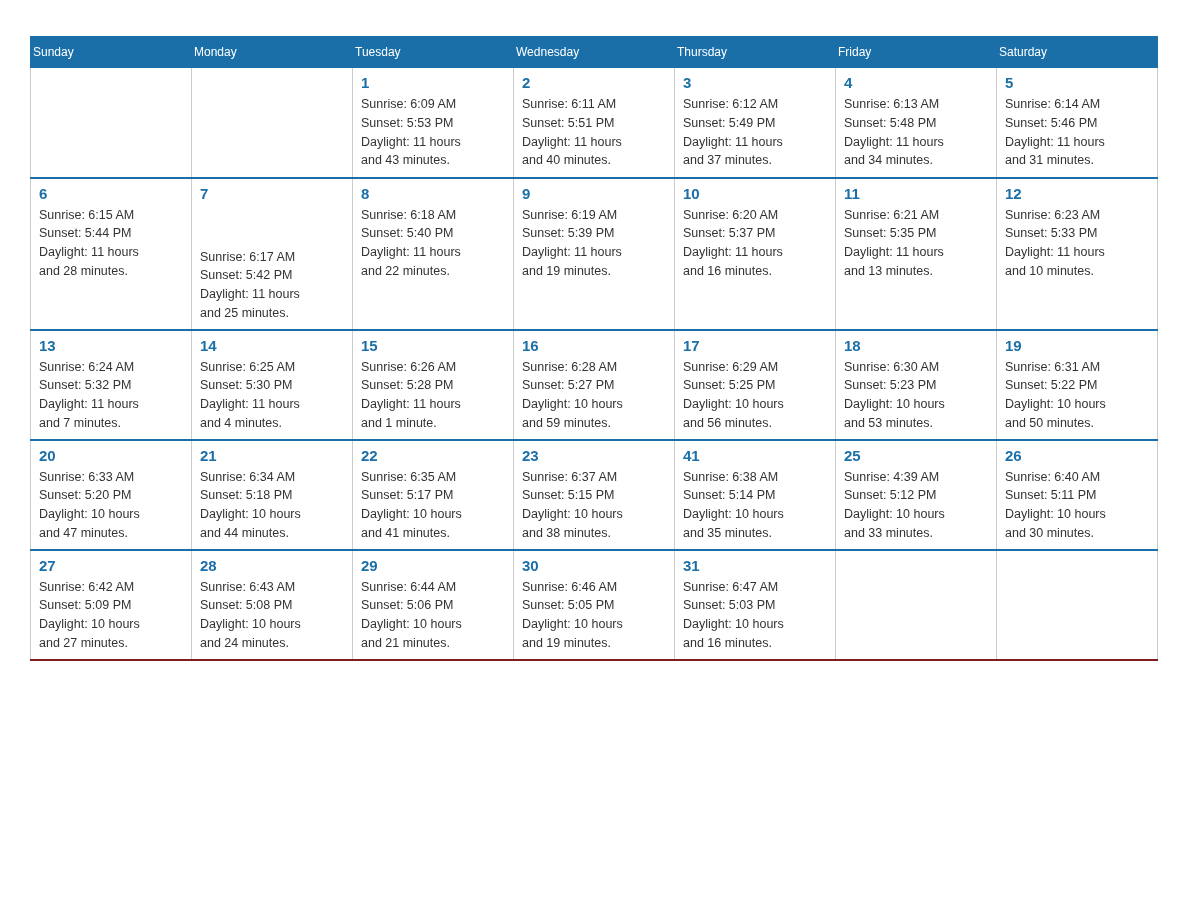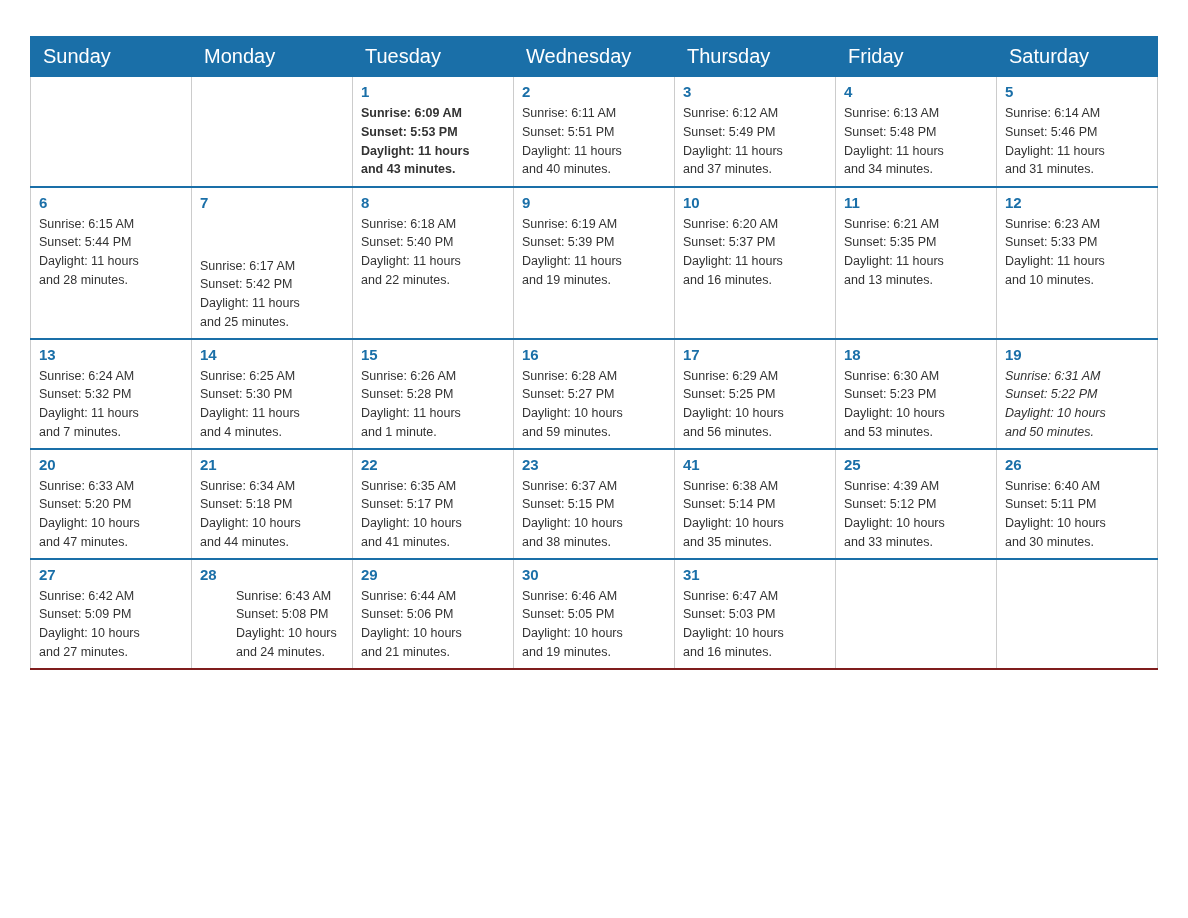--- a/index.html
+++ b/index.html
@@ -63,23 +63,23 @@
       margin-top: 4px;
     }
     .calendar {
       width: 100%;
       border-collapse: collapse;
       table-layout: fixed;
     }
     .calendar th {
       background-color: #1a6fa8;
       color: white;
-      padding: 8px 12px;
+      padding: 8px 2px;
       text-align: left;
-      font-size: 20px;
+      font-size: 12px;
       font-weight: normal;
       border: 1px solid #1a6fa8;
     }
     .calendar td {
       border: 1px solid #ccc;
       vertical-align: top;
       padding: 6px 8px;
       height: 110px;
       font-size: 13px;
       color: #333;
@@ -124,21 +124,21 @@
         <th>Friday</th>
         <th>Saturday</th>
       </tr>
   </thead>
   <tbody id="calendar-body">
   <tr>
         <td class="empty"></td>
         <td class="empty"></td>
         <td>
           <span class="day-number">1</span>
-          <div class="day-info" style="white-space: pre-line; font-weight: bold;">Sunrise: 6:09 AM
+          <div class="day-info" style="white-space: pre-line;">Sunrise: 6:09 AM
 Sunset: 5:53 PM
 Daylight: 11 hours
 and 43 minutes.</div>
         </td>
         <td>
           <span class="day-number">2</span>
           <div class="day-info" style="white-space: pre-line;">Sunrise: 6:11 AM
 Sunset: 5:51 PM
 Daylight: 11 hours
 and 40 minutes.</div>
@@ -254,21 +254,21 @@
         </td>
         <td>
           <span class="day-number">18</span>
           <div class="day-info" style="white-space: pre-line;">Sunrise: 6:30 AM
 Sunset: 5:23 PM
 Daylight: 10 hours
 and 53 minutes.</div>
         </td>
         <td>
           <span class="day-number">19</span>
-          <div class="day-info" style="white-space: pre-line; font-style: italic;">Sunrise: 6:31 AM
+          <div class="day-info" style="white-space: pre-line;">Sunrise: 6:31 AM
 Sunset: 5:22 PM
 Daylight: 10 hours
 and 50 minutes.</div>
         </td>
       </tr>
       <tr>
         <td>
           <span class="day-number">20</span>
           <div class="day-info" style="white-space: pre-line;">Sunrise: 6:33 AM
 Sunset: 5:20 PM
@@ -321,21 +321,21 @@
       <tr>
         <td>
           <span class="day-number">27</span>
           <div class="day-info" style="white-space: pre-line;">Sunrise: 6:42 AM
 Sunset: 5:09 PM
 Daylight: 10 hours
 and 27 minutes.</div>
         </td>
         <td>
           <span class="day-number">28</span>
-          <div class="day-info" style="white-space: pre-line; margin-left: 36px;">Sunrise: 6:43 AM
+          <div class="day-info" style="white-space: pre-line;">Sunrise: 6:43 AM
 Sunset: 5:08 PM
 Daylight: 10 hours
 and 24 minutes.</div>
         </td>
         <td>
           <span class="day-number">29</span>
           <div class="day-info" style="white-space: pre-line;">Sunrise: 6:44 AM
 Sunset: 5:06 PM
 Daylight: 10 hours
 and 21 minutes.</div>

